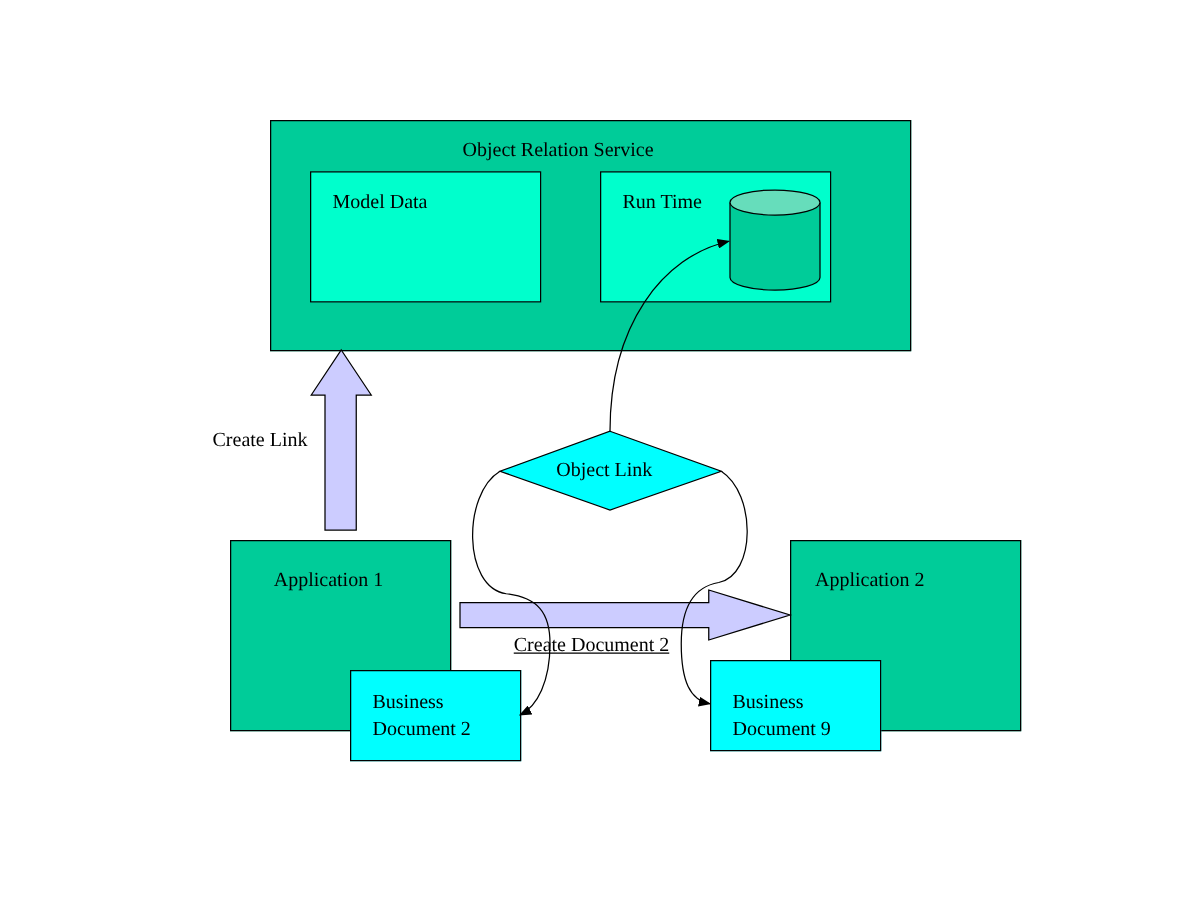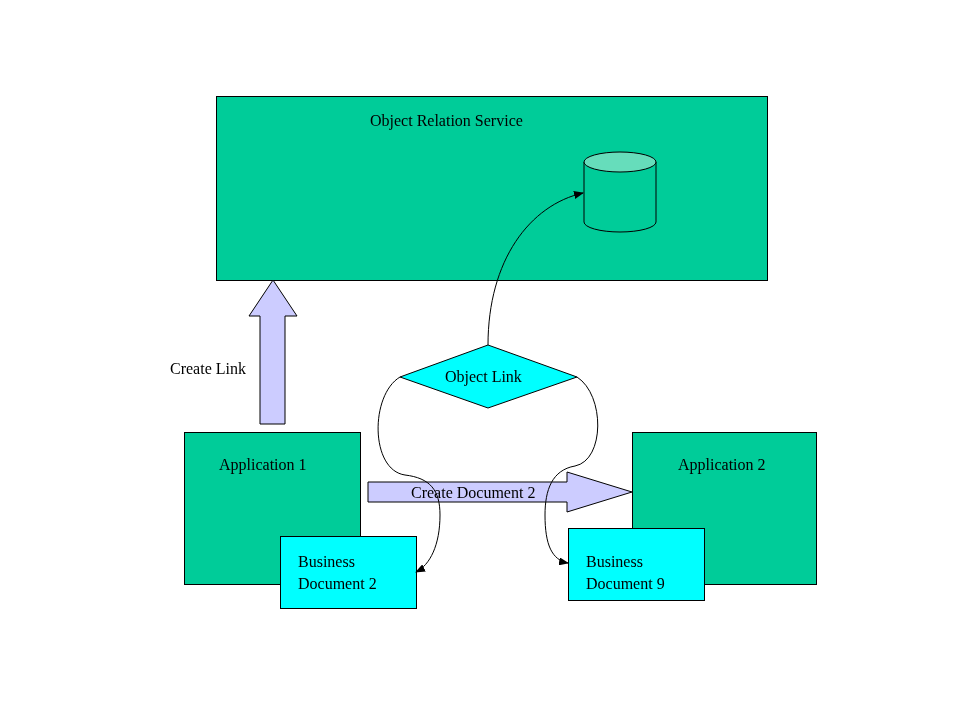--- a/index.html
+++ b/index.html
@@ -6,36 +6,42 @@
   body { width:960px; height:720px; position:relative; overflow:hidden;
          font-family:"Liberation Serif", serif; color:#000; }
   .box { position:absolute; border:1px solid #000; box-sizing:border-box; }
   .lbl { position:absolute; font-size:16px; white-space:nowrap; }
   svg.overlay { position:absolute; left:0; top:0; }
   .ml { line-height:22px; white-space:nowrap; }
 </style>
 </head>
 <body>
 
-<div class="box" style="left:216px;top:96px;width:552px;height:185px;background:#00CC99;">
+<div class="box" style="left:216px;top:96px;width:513px;height:185px;background:#00CC99;">
   <span class="lbl" style="left:153px;top:15px;">Object Relation Service</span>
+  <div class="box" style="left:31px;top:40px;width:185px;height:105px;background:#00FFCC;">
+    <span class="lbl" style="left:17px;top:15px;">Model Data</span>
+  </div>
+  <div class="box" style="left:263px;top:40px;width:185px;height:105px;background:#00FFCC;">
+    <span class="lbl" style="left:17px;top:15px;">Run Time</span>
+  </div>
 </div>
 
 <div class="box" style="left:184px;top:432px;width:177px;height:153px;background:#00CC99;">
   <span class="lbl" style="left:34px;top:23px;">Application 1</span>
 </div>
 <div class="box" style="left:280px;top:536px;width:137px;height:73px;background:#00FFFF;">
   <div class="lbl" style="left:17px;top:14px;">
     <div class="ml">Business</div>
     <div class="ml">Document 2</div>
   </div>
 </div>
 
 <div class="box" style="left:632px;top:432px;width:185px;height:153px;background:#00CC99;">
-  <span class="lbl" style="left:45px;top:23px;text-align:center;">Application 2</span>
+  <span class="lbl" style="left:19px;top:23px;text-align:center;">Application 2</span>
 </div>
 <div class="box" style="left:568px;top:528px;width:137px;height:73px;background:#00FFFF;">
   <div class="lbl" style="left:17px;top:22px;">
     <div class="ml">Business</div>
     <div class="ml">Document 9</div>
   </div>
 </div>
 
 <svg class="overlay" width="960" height="720" viewBox="0 0 960 720">
   <defs>
@@ -56,14 +62,14 @@
   <path d="M488,345 C488,260 530,205 583,193" fill="none" stroke="#000" stroke-width="1" marker-end="url(#ah)"></path>
 
   <path d="M400,377 C370,395 370,470 405,475 C430,478 440,490 440,515 C440,545 430,565 416,572" fill="none" stroke="#000" stroke-width="1" marker-end="url(#ah)"></path>
 
   <path d="M577,377 C605,395 605,460 575,466 C552,470 545,490 545,515 C545,545 552,560 568,563" fill="none" stroke="#000" stroke-width="1" marker-end="url(#ah)"></path>
 
   <polygon points="488,345 577,377 488,408 400,377" fill="#00FFFF" stroke="#000" stroke-width="1"></polygon>
 </svg>
 
 <span class="lbl" style="left:445px;top:368px;text-align:right;">Object Link</span>
-<span class="lbl" style="left:170px;top:360px;text-align:right;">Create Link</span>
-<span class="lbl" style="left:411px;top:484px;">Create Document 2</span>
+<span class="lbl" style="left:170px;top:344px;text-align:right;">Create Link</span>
+<span class="lbl" style="left:411px;top:508px;text-decoration:underline;">Create Document 2</span>
 
 </body></html>

